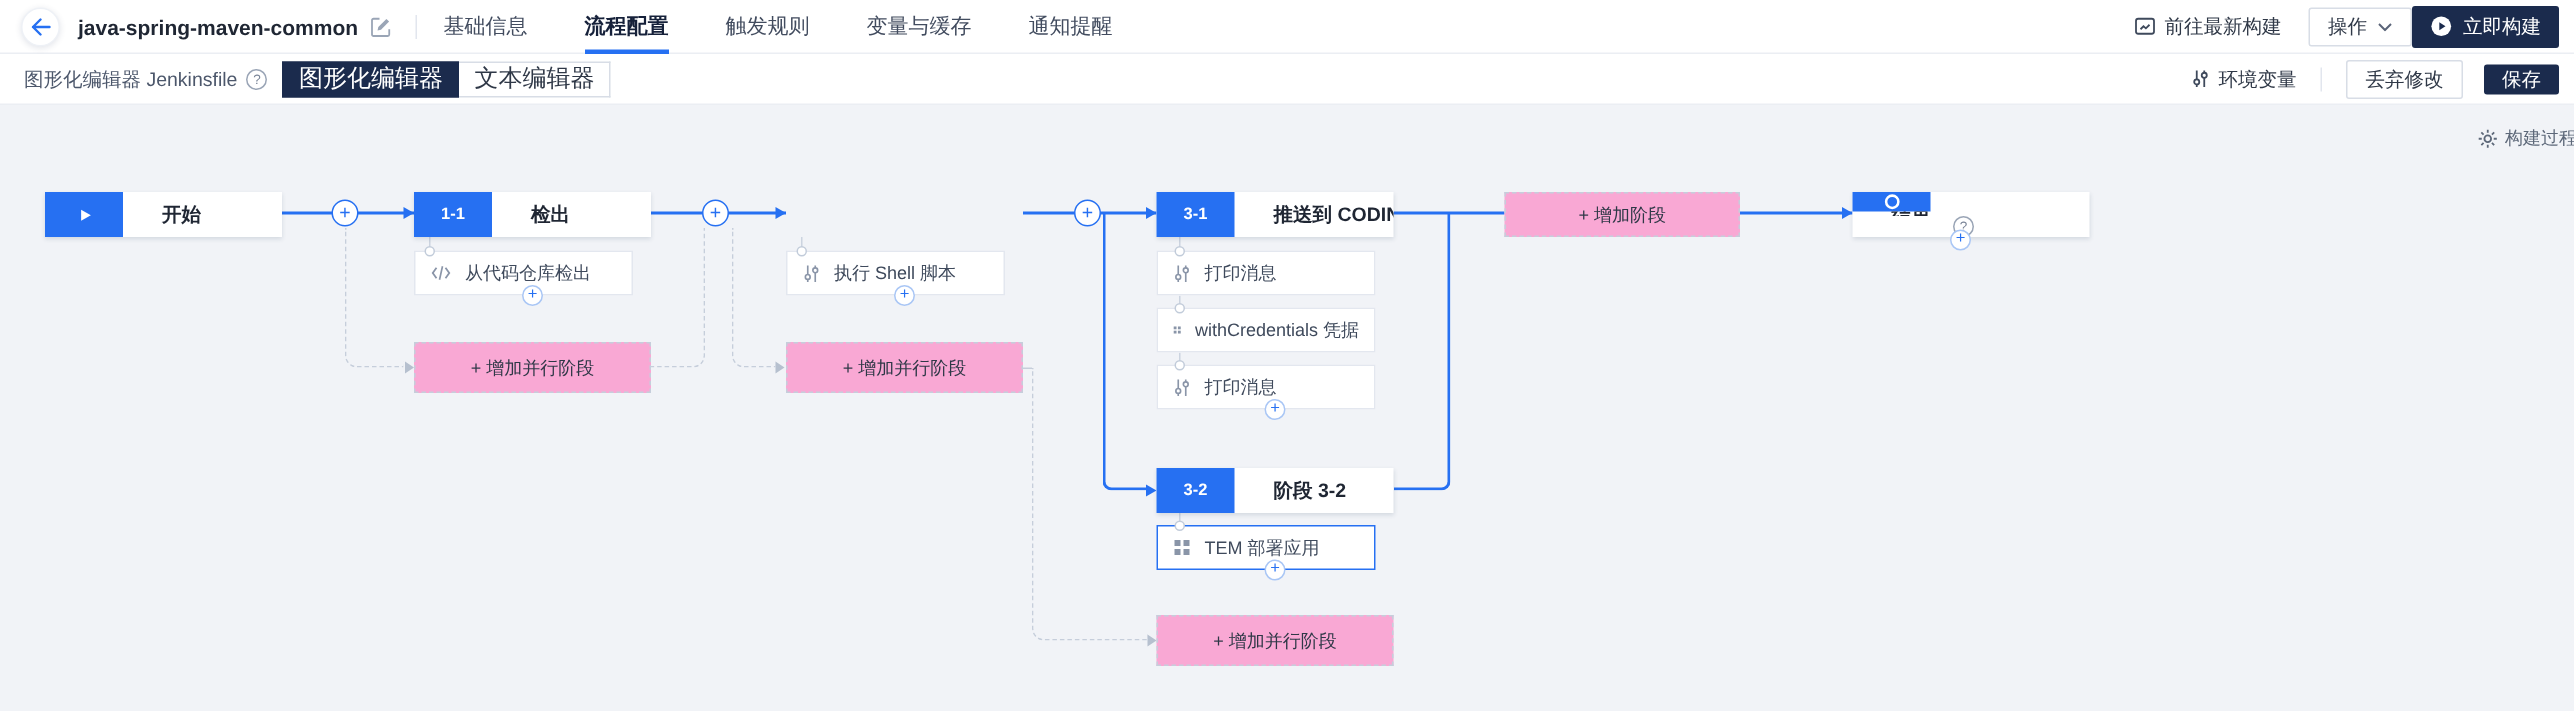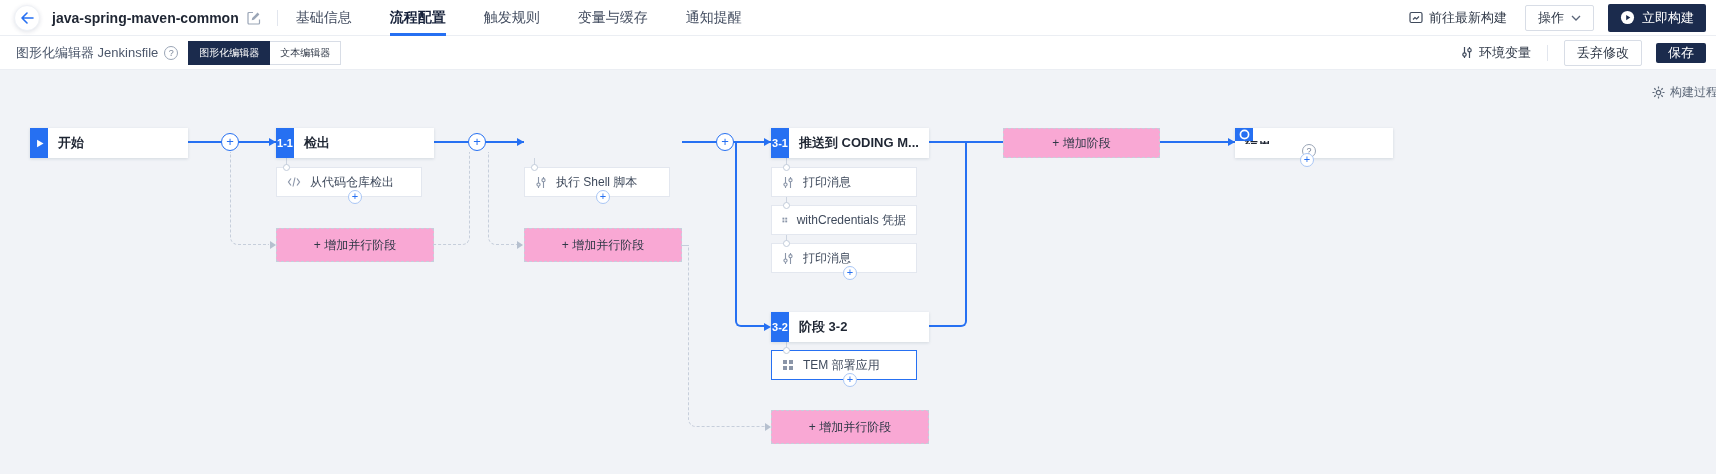--- a/index.html
+++ b/index.html
@@ -21,31 +21,31 @@
   .spacer { flex:1; }
   .tb-link { display:flex; align-items:center; gap:6px; font-size:13px; color:#2f3847; cursor:pointer; white-space:nowrap; }
   .btn { height:26px; display:flex; align-items:center; justify-content:center; font-size:13px;
     border-radius:2px; cursor:pointer; white-space:nowrap; }
   .btn-outline { border:1px solid #d8dde6; background:#fff; color:#2f3847; padding:0 12px; gap:7px; }
   .btn-navy { background:#1b2b4d; color:#fff; padding:0 12px; gap:7px; height:28px; }
   .muted-label { font-size:13px; color:#4c576b; display:flex; align-items:center; gap:6px; white-space:nowrap; }
   .help { width:14px; height:14px; border:1px solid #9aa5b6; border-radius:50%; color:#7a8598; font-size:9px;
     line-height:12px; text-align:center; display:inline-block; cursor:pointer; flex:0 0 auto; }
   .seg { display:flex; margin-left:10px; }
-  .seg-btn { height:24px; padding:0 10px; font-size:10px; display:flex; align-items:center;
+  .seg-btn { height:24px; padding:0 10px; font-size:16px; display:flex; align-items:center;
     border:1px solid #d8dde6; background:#fff; color:#2f3847; cursor:pointer; }
   .seg-btn.active { background:#1b2b4d; border-color:#1b2b4d; color:#fff; }
   .seg-btn + .seg-btn { border-left:none; }
 
   #canvas { position:absolute; top:70px; left:0; width:1716px; height:404px; background:#f1f3f7; overflow:hidden; }
   .stage { position:absolute; width:158px; height:30px; background:#fff; display:flex; z-index:2;
     box-shadow:0 1px 3px rgba(31,56,88,.14); cursor:pointer; }
-  .badge { width:18px; flex:0 0 auto; background:#2670f2; color:#fff; font-size:11px; font-weight:700;
+  .badge { width:52px; flex:0 0 auto; background:#2670f2; color:#fff; font-size:11px; font-weight:700;
     display:flex; align-items:center; justify-content:center; }
-  .stage-title { flex:1; display:flex; align-items:center; padding:0 10px; font-size:13px; font-weight:700;
+  .stage-title { flex:1; display:flex; align-items:center; padding:0 26px; font-size:13px; font-weight:700;
     color:#1f2633; white-space:nowrap; overflow:hidden; }
   .job { position:absolute; width:146px; height:30px; background:#fff; border:1px solid #e3e7ef;
     display:flex; align-items:center; gap:9px; padding:0 10px; font-size:12px; color:#3f4a5c; z-index:2;
     cursor:pointer; white-space:nowrap; overflow:hidden; }
   .job.selected { border:1px solid #2670f2; }
   .dashedbox { position:absolute; width:158px; border:1px dashed #c6cedb; background:#f9a8d4;
     display:flex; align-items:center; justify-content:center; font-size:12px; color:#2f3847; z-index:1; cursor:pointer; }
   .hline { position:absolute; height:2px; background:#2670f2; z-index:1; }
   .arrow { position:absolute; width:0; height:0; border-left:7px solid #2670f2;
     border-top:4px solid transparent; border-bottom:4px solid transparent; z-index:2; }
@@ -95,21 +95,21 @@
     <div class="tab">通知提醒</div>
   </div>
   <div class="spacer"></div>
   <div class="tb-link" style="margin-right:18px;">
     <svg width="14" height="13" viewBox="0 0 14 13">
       <rect x="1" y="1.5" width="12" height="10" rx="1.5" stroke="#3f4a5c" stroke-width="1.2" fill="none"></rect>
       <path d="M4 8.5l2-2 1.6 1.4L10 5.5" stroke="#3f4a5c" stroke-width="1.2" fill="none"></path>
     </svg>
     <span>前往最新构建</span>
   </div>
-  <div class="btn btn-outline" style="margin-right:14px;">
+  <div class="btn btn-outline" style="">
     <span>操作</span>
     <svg width="10" height="6" viewBox="0 0 10 6">
       <path d="M1 1l4 4 4-4" stroke="#5a6478" stroke-width="1.3" fill="none"></path>
     </svg>
   </div>
   <div class="btn btn-navy">
     <svg width="15" height="15" viewBox="0 0 16 16">
       <circle cx="8" cy="8" r="7" fill="#fff"></circle>
       <path d="M6.6 5.2l4.4 2.8-4.4 2.8z" fill="#1b2b4d"></path>
     </svg>

